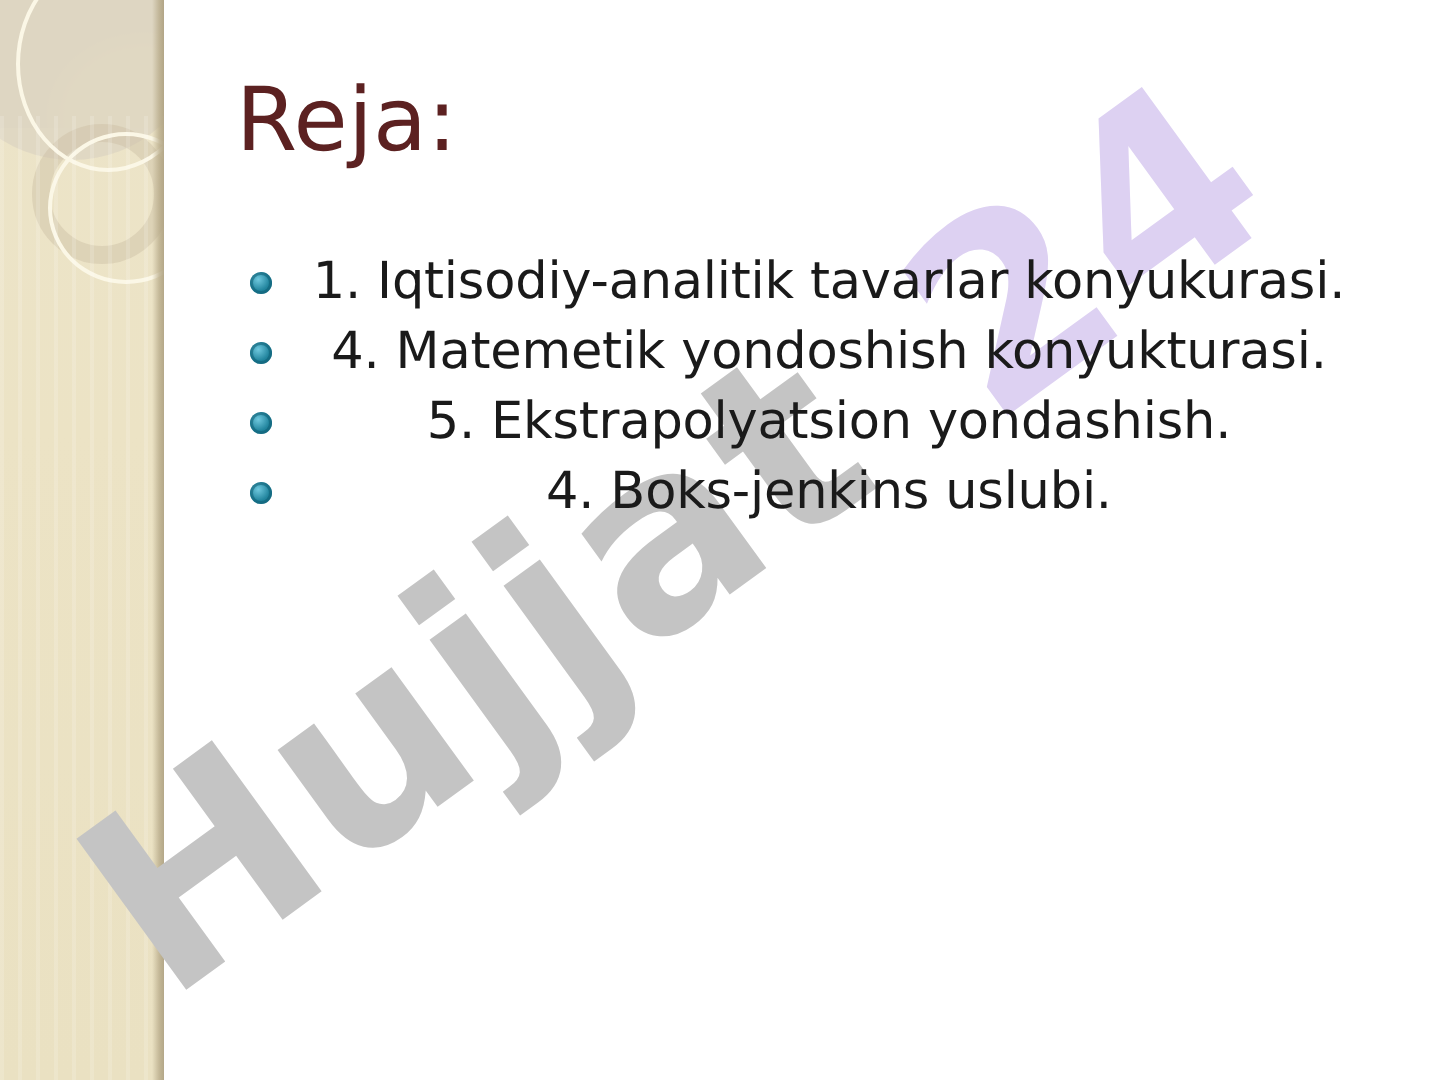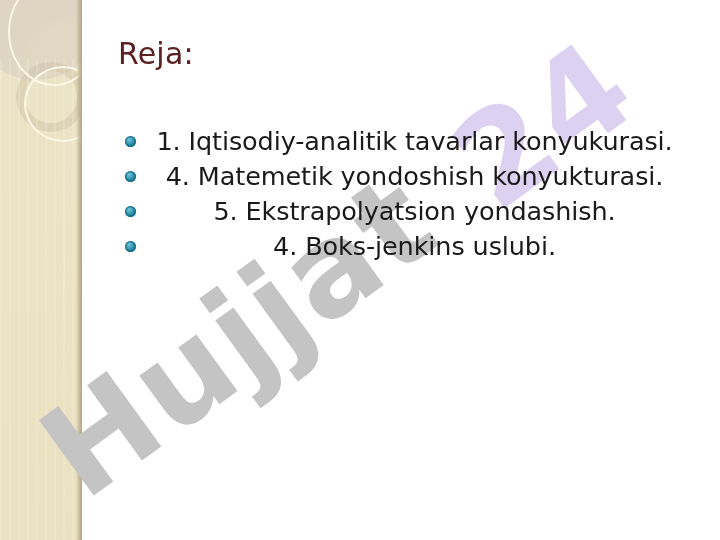--- a/index.html
+++ b/index.html
@@ -137,21 +137,21 @@
     left: 82px;
     top: 0;
     width: 638px;
     height: 540px;
   }
   .slide-title {
     position: absolute;
     left: 36px;
     top: 38px;
     font-family: "DejaVu Sans", sans-serif;
-    font-size: 30px;
+    font-size: 44px;
     line-height: 1.05;
     color: #5c2121;
     letter-spacing: .2px;
   }
   .bullet-list {
     position: absolute;
     left: 40px;
     top: 125px;
     width: 560px;
     margin: 0;

